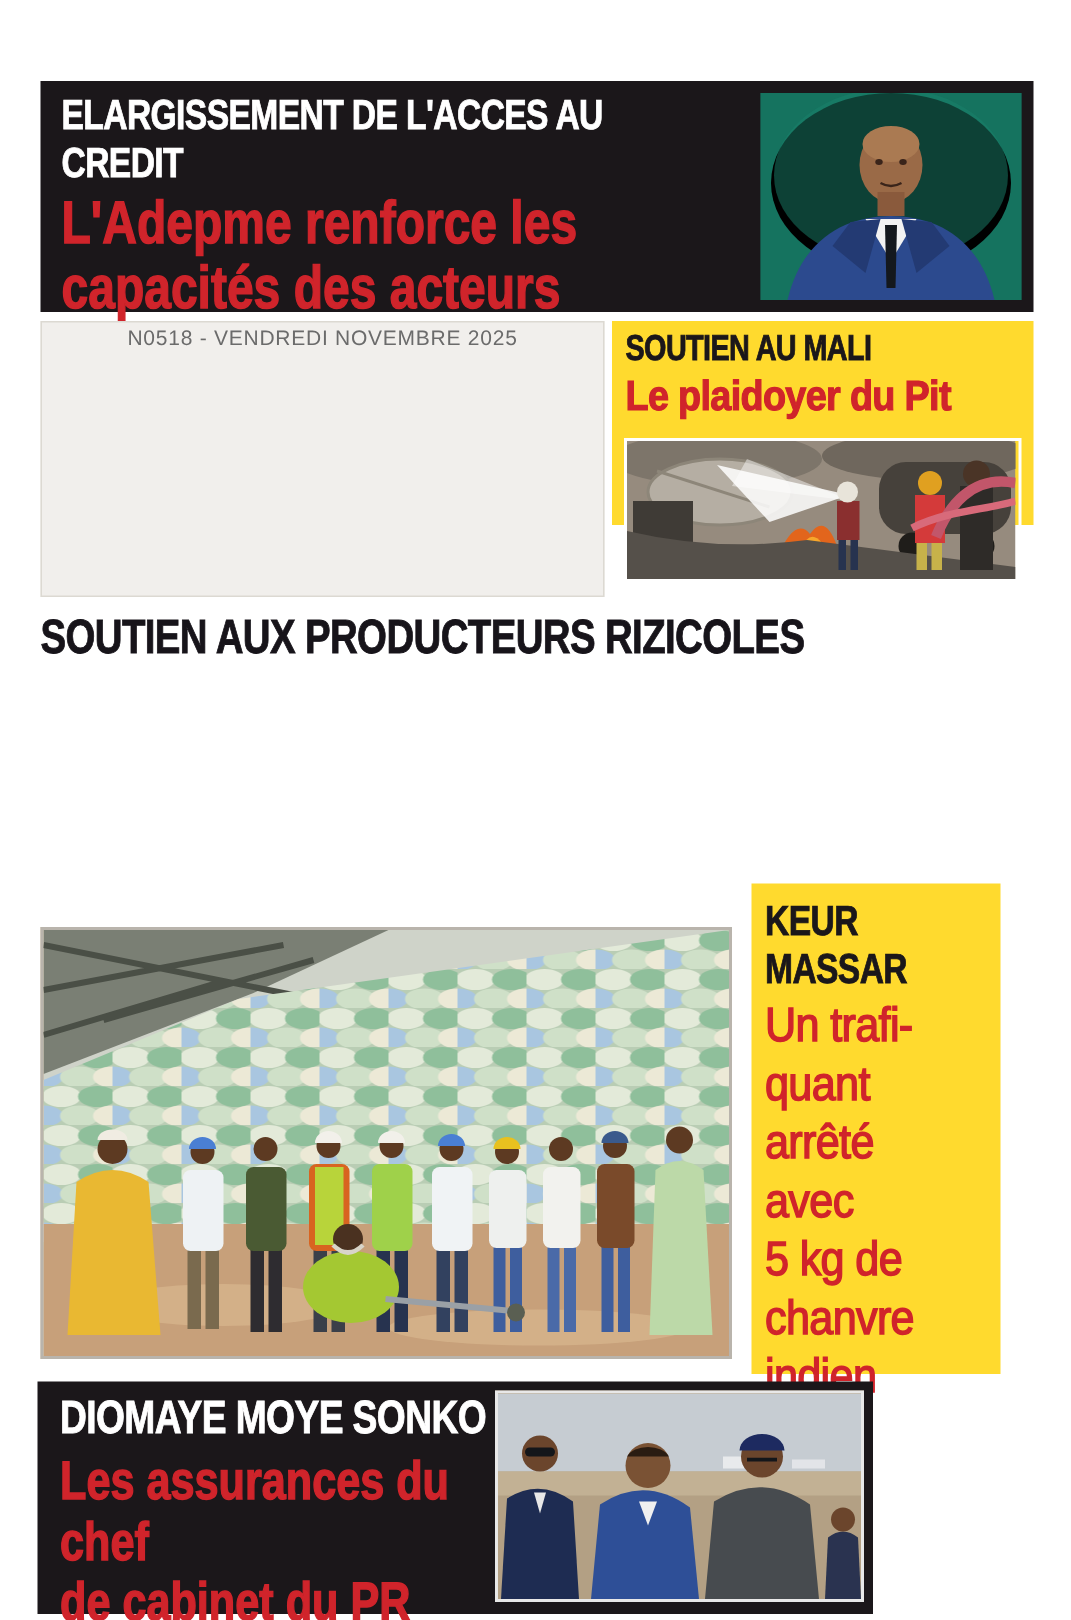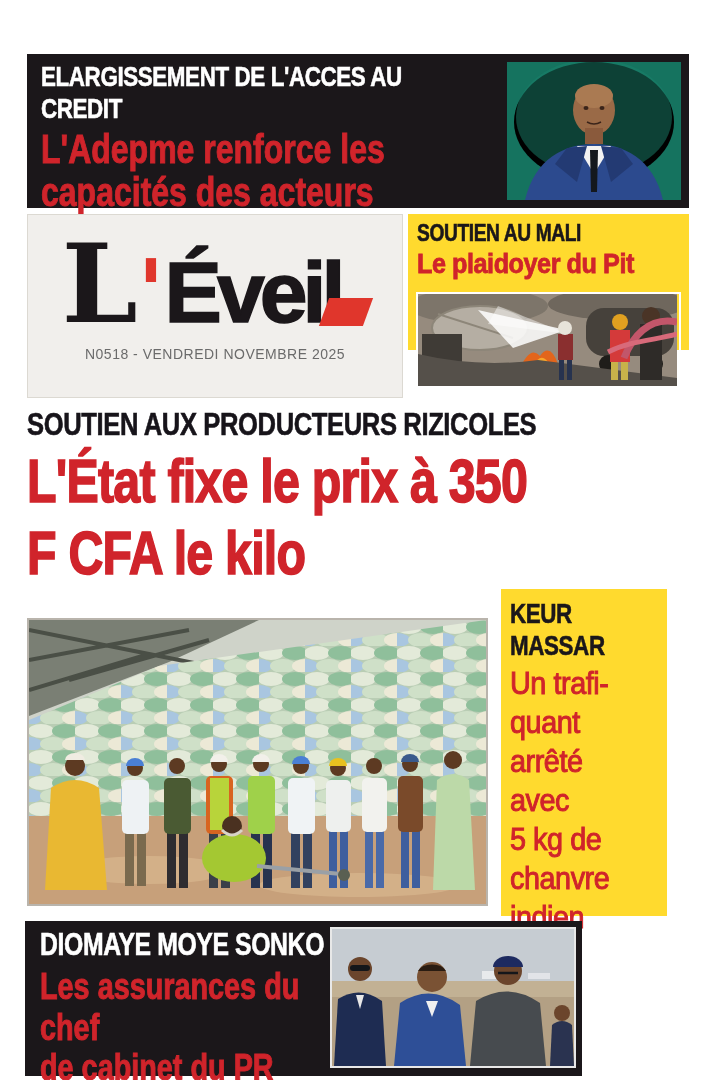--- a/index.html
+++ b/index.html
@@ -88,23 +88,20 @@
         <path d="M70,84 L87,112 L87,84 Z" fill="#f2f2f2"></path>
         <path d="M104,84 L87,112 L87,84 Z" fill="#f2f2f2"></path>
         <path d="M83,88 L91,88 L90,130 L84,130 Z" fill="#14181d"></path>
         <path d="M60,86 L80,84 L70,120 L48,102 Z" fill="#233a73"></path>
         <path d="M114,86 L94,84 L104,120 L126,102 Z" fill="#233a73"></path>
       </svg>
     </div>
   </section>
 
   <section class="logo-box">
-    <div class="logo-line">
-      <span class="logo-initial">L</span><span class="logo-apos">'</span><span class="logo-word">Éveil</span><span class="logo-mark"></span>
-    </div>
     <div class="issue-line">N0518 - VENDREDI NOVEMBRE 2025</div>
   </section>
 
   <section class="mali-box">
     <div class="mali-kicker kicker"><span class="cond">SOUTIEN AU MALI</span></div>
     <div class="mali-headline"><span class="cond90">Le plaidoyer du Pit</span></div>
     <div class="mali-photo">
       <svg width="259" height="92" viewBox="0 0 259 92" preserveAspectRatio="none">
         <rect width="259" height="92" fill="#968b7e"></rect>
         <ellipse cx="60" cy="12" rx="70" ry="18" fill="#7d756a"></ellipse>
@@ -135,22 +132,20 @@
         <rect x="222" y="30" width="22" height="56" fill="#2e2b28"></rect>
         <circle cx="233" cy="22" r="9" fill="#4a3426"></circle>
         <path d="M259,28 C230,22 214,44 206,64" stroke="#c2566a" stroke-width="7" fill="none"></path>
         <path d="M190,58 C214,46 240,46 259,40" stroke="#d86a7a" stroke-width="5" fill="none"></path>
       </svg>
     </div>
   </section>
 
   <section class="lead">
     <div class="lead-kicker kicker"><span class="cond">SOUTIEN AUX PRODUCTEURS RIZICOLES</span></div>
-    <div><span class="lead-headline">L'État fixe le prix à 350
-F CFA le kilo</span></div>
   </section>
 
   <div class="main-photo">
     <svg width="457" height="284" viewBox="0 0 457 284" preserveAspectRatio="none">
       <defs>
         <pattern id="sacks" width="46" height="26" patternUnits="userSpaceOnUse">
           <rect width="46" height="26" fill="#b9cdb4"></rect>
           <ellipse cx="12" cy="7" rx="13" ry="7" fill="#e3ead9"></ellipse>
           <ellipse cx="36" cy="7" rx="13" ry="7" fill="#8fbf9b"></ellipse>
           <ellipse cx="0" cy="20" rx="13" ry="7" fill="#a9c6e0"></ellipse>

